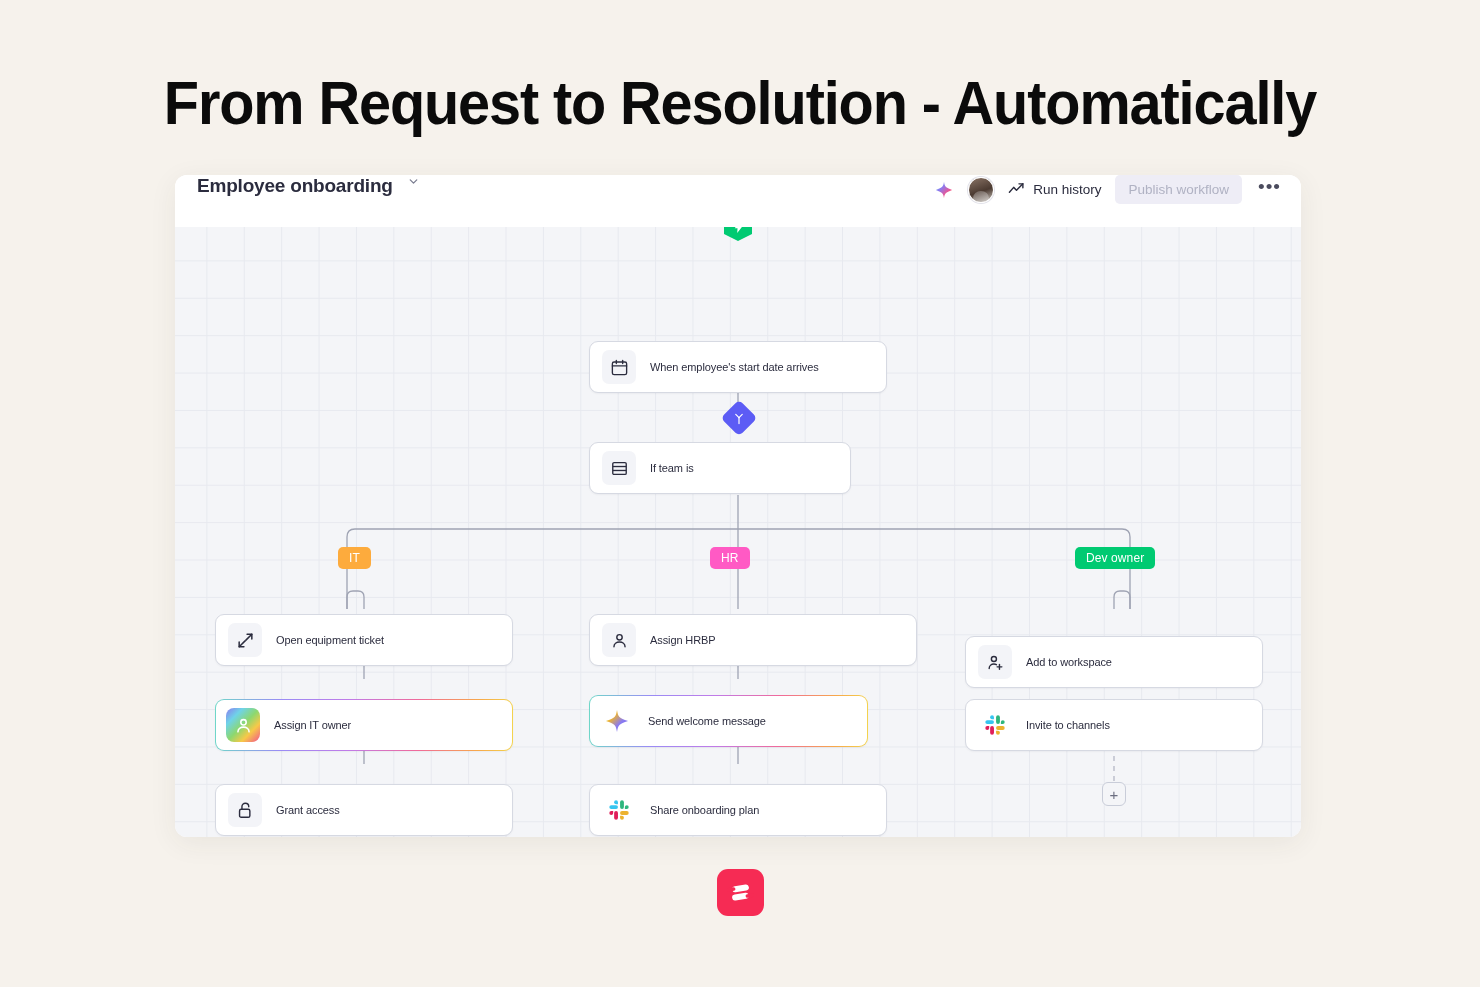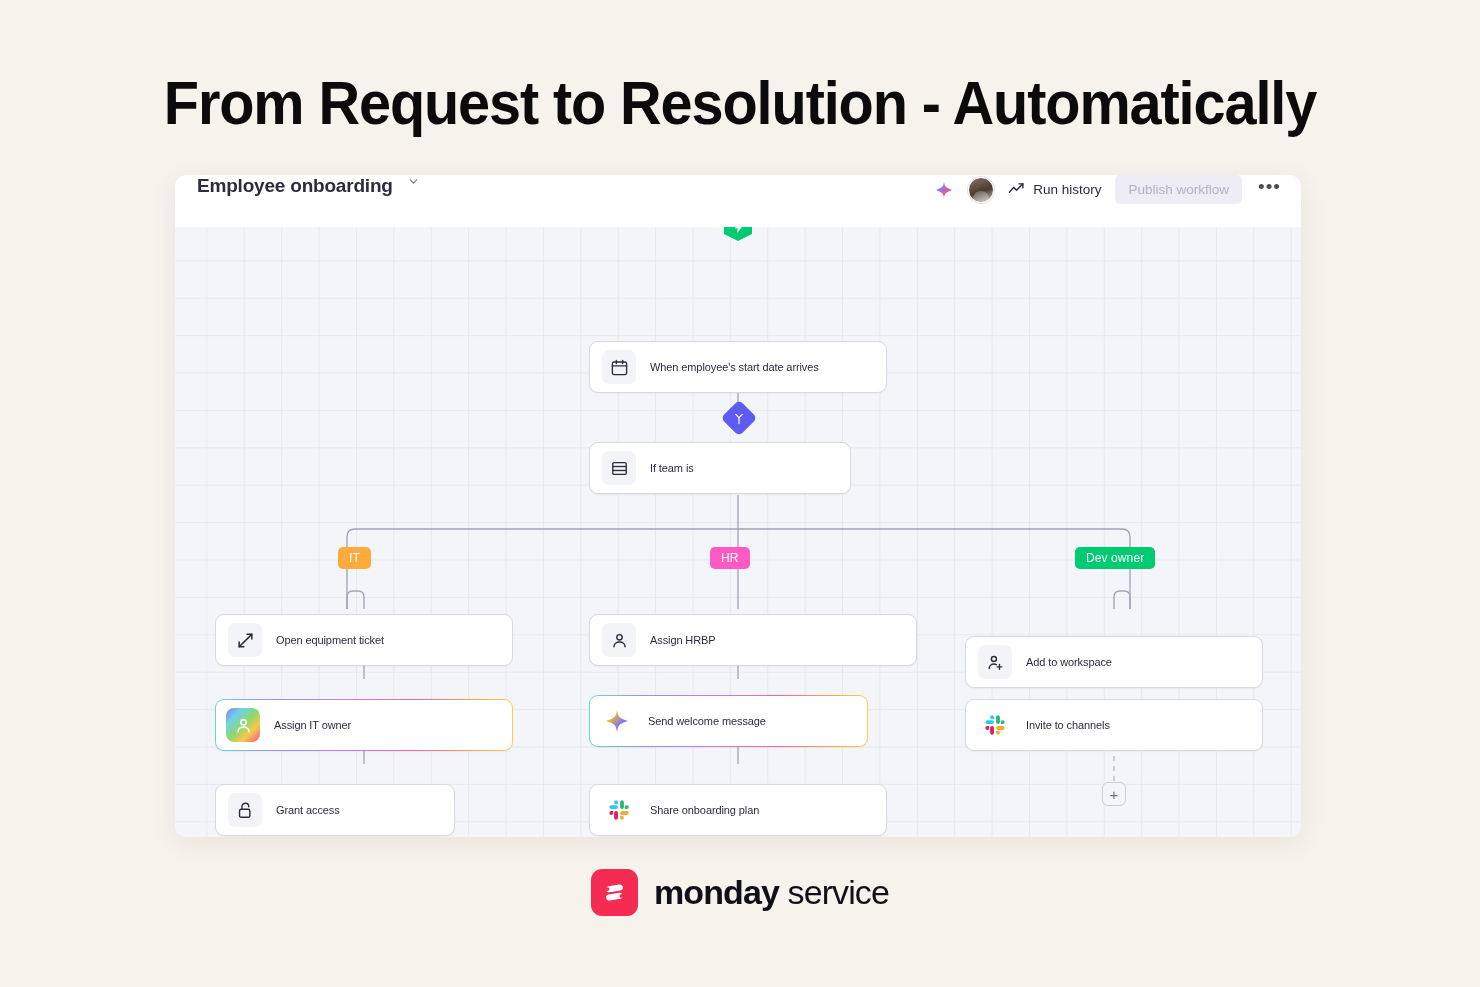--- a/index.html
+++ b/index.html
@@ -353,21 +353,21 @@
         <div class="ai-ibox">
           <svg width="19" height="19" viewBox="0 0 24 24" fill="none" stroke="#fff" stroke-width="2" stroke-linecap="round" stroke-linejoin="round">
             <circle cx="12" cy="8" r="3.4"></circle>
               <path d="M5 20c0-3.6 3.2-6 7-6s7 2.4 7 6"></path>
           </svg>
         </div>
         <div class="label">Assign IT owner</div>
       </div>
     </div>
 
-    <div class="node" style="left:40px; top:557px; width:240px;">
+    <div class="node" style="left:40px; top:557px; width:298px;">
       <div class="ibox">
         <svg width="19" height="19" viewBox="0 0 24 24" fill="none" stroke="#2B2C3E" stroke-width="1.8" stroke-linecap="round" stroke-linejoin="round">
           <rect x="4.5" y="10.5" width="13" height="10" rx="2"></rect>
             <path d="M7.5 10.5V7.2a4.3 4.3 0 0 1 8.6 0"></path>
         </svg>
       </div>
       <div class="label">Grant access</div>
     </div>
 
     <div class="node" style="left:414px; top:387px; width:328px;">
@@ -458,14 +458,13 @@
       <g fill="#fff">
         <rect x="6" y="7.5" width="20" height="7.2" rx="3.6" transform="rotate(-9 16 11)"></rect>
         <rect x="6" y="17.3" width="20" height="7.2" rx="3.6" transform="rotate(-9 16 21)"></rect>
       </g>
       <g fill="#F62B54">
         <rect x="-2" y="10.5" width="12" height="4.2" rx="2.1" transform="rotate(-9 4 12.6)"></rect>
         <rect x="22" y="17.3" width="12" height="4.2" rx="2.1" transform="rotate(-9 28 19.4)"></rect>
       </g>
     </svg>
   </div>
-  <div class="logo-text"><b>monday</b> <span>service</span></div>
 </div>
 
 </body></html>

